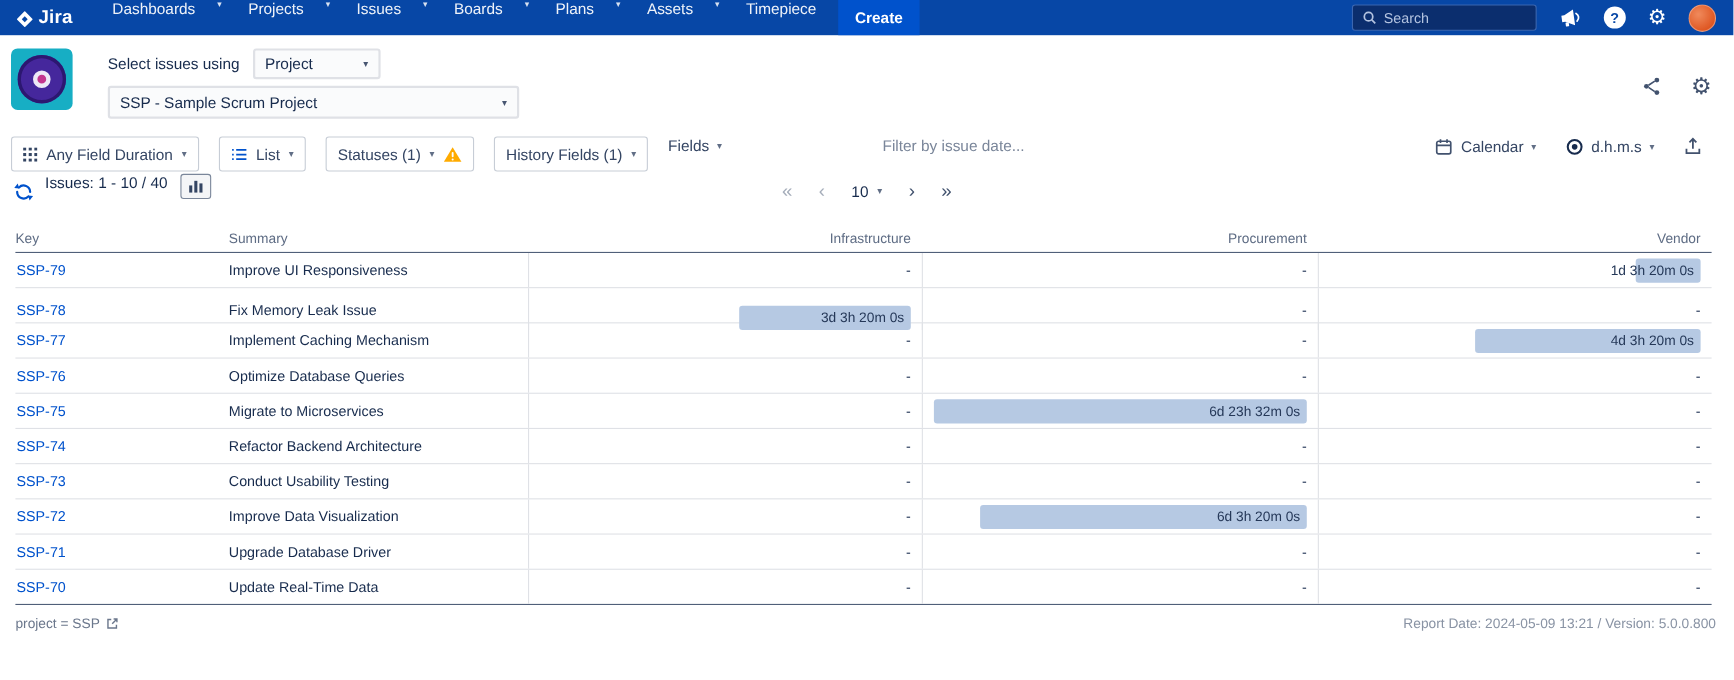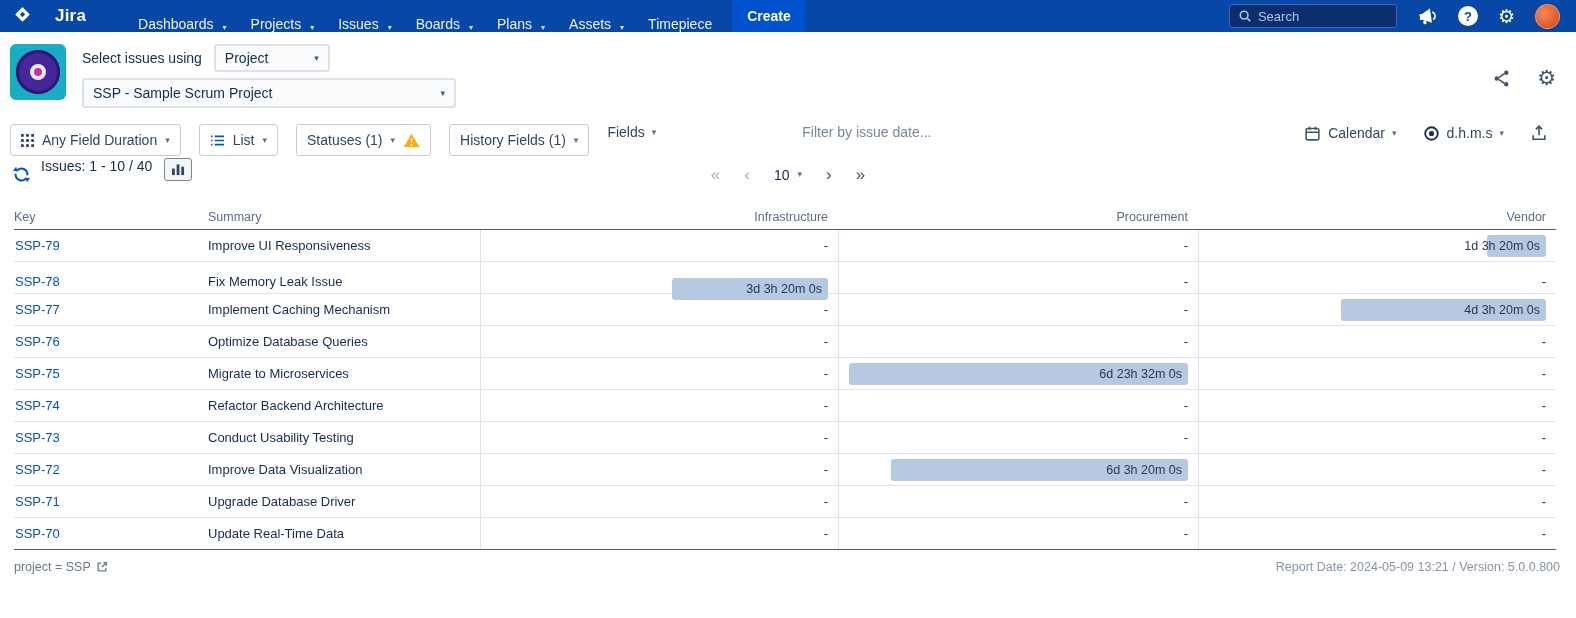--- a/index.html
+++ b/index.html
@@ -7,24 +7,24 @@
     --bar:#B6C9E3; --warning:#FFAB00;
     --text:#172B4D; --text2:#42526E; --muted:#6B778C; --border:#DFE1E6;
   }
   *{box-sizing:border-box;margin:0;padding:0}
   html,body{width:1576px;height:618px;overflow:hidden;background:#fff;
     font-family:"Liberation Sans","DejaVu Sans",sans-serif;color:var(--text)}
   a{text-decoration:none}
 
   
   .topnav{height:32px;background:var(--nav-bg);display:flex;align-items:center;padding-left:14px;color:#fff}
-  .brand{display:flex;align-items:flex-start;gap:24px;margin-right:40px}
+  .brand{display:flex;align-items:flex-end;gap:4px;margin-right:24px}
   .brand-name{font-size:17px;font-weight:700;letter-spacing:.2px}
   .nav-items{display:flex;align-items:center;height:100%}
-  .nav-item{display:flex;align-items:flex-end;gap:9px;padding:0 12px;height:100%;font-size:14px;color:#ffffffee;cursor:pointer}
+  .nav-item{display:flex;align-items:flex-start;gap:20px;padding:0 12px;height:100%;font-size:14px;color:#ffffffee;cursor:pointer}
   .chev{font-size:8px;line-height:1;opacity:.9}
   .create-btn{height:100%;display:flex;align-items:center;padding:0 15px;margin-left:8px;
     background:var(--create-bg);color:#fff;font-size:14px;font-weight:600;cursor:pointer}
   .nav-right{margin-left:auto;display:flex;align-items:center;gap:20px;padding-right:16px}
   .nav-search{display:flex;align-items:center;gap:6px;width:168px;height:24px;border-radius:3px;
     background:#0b2e6e;border:1px solid #3b66b0;padding:0 8px}
   .nav-search input{background:transparent;border:0;outline:none;color:#a3a3a3;font-size:13px;width:100%;
     font-family:"Liberation Sans",sans-serif}
   .nav-search input::placeholder{color:#B3C3E0}
   .nav-icon{display:flex;align-items:center;justify-content:center;cursor:pointer}
@@ -33,21 +33,21 @@
   .gear-glyph{font-size:19px;color:#fff;line-height:1;font-family:"DejaVu Sans",sans-serif}
   .avatar{width:25px;height:25px;border-radius:50%;
     background:radial-gradient(circle at 35% 35%, #F08A5C, #D8430C);border:1px solid #ffffff55}
 
   
   .app-header{display:flex;align-items:flex-start;padding:12px 20px 12px 10px}
   .app-icon{width:56px;height:56px;border-radius:6px;background:#17AEC4;display:flex;align-items:center;justify-content:center;flex:0 0 auto}
   .app-icon-ring{width:44px;height:44px;border-radius:50%;background:#45279C;display:flex;align-items:center;justify-content:center;
     box-shadow:inset 0 0 0 3px #2C1770}
   .app-icon-dot{width:16px;height:16px;border-radius:50%;background:#C3368F;border:4px solid #EDE9F7}
-  .selectors{margin-left:16px;display:flex;flex-direction:column;gap:6px}
+  .selectors{margin-left:32px;display:flex;flex-direction:column;gap:6px}
   .sel-row{display:flex;align-items:center;gap:12px}
   .sel-label{font-size:14px;color:var(--text)}
   .select-box{display:flex;align-items:center;justify-content:space-between;gap:10px;height:28px;
     background:#FAFBFC;border:2px solid var(--border);border-radius:3px;padding:0 9px;font-size:14px;
     color:var(--text);cursor:pointer}
   .select-mode{width:116px}
   .select-project{width:374px;height:30px}
   .select-box .chev{color:#344563;font-size:9px}
   .header-actions{margin-left:auto;display:flex;align-items:center;gap:26px;margin-top:24px}
   .header-actions .nav-icon{cursor:pointer}

